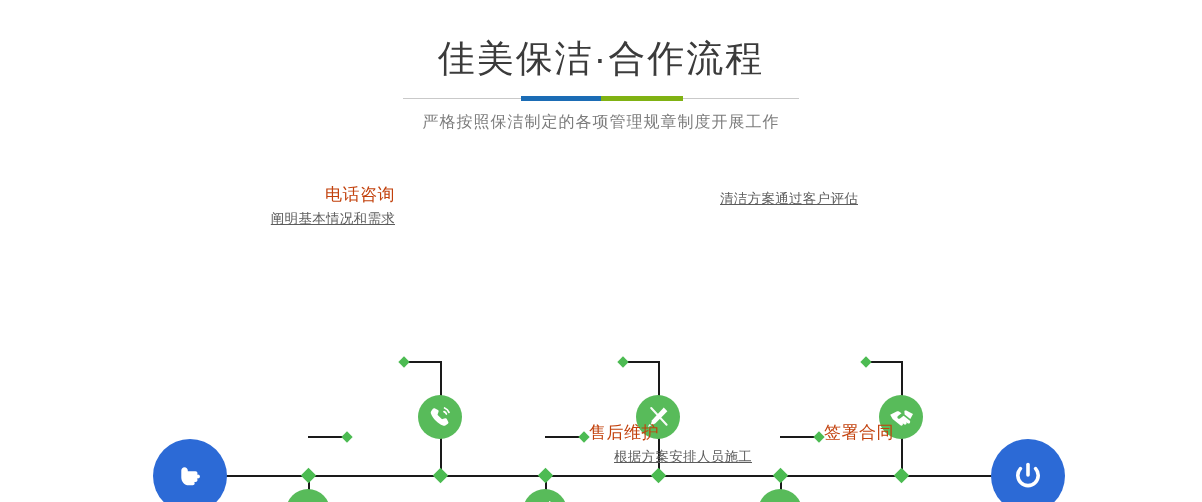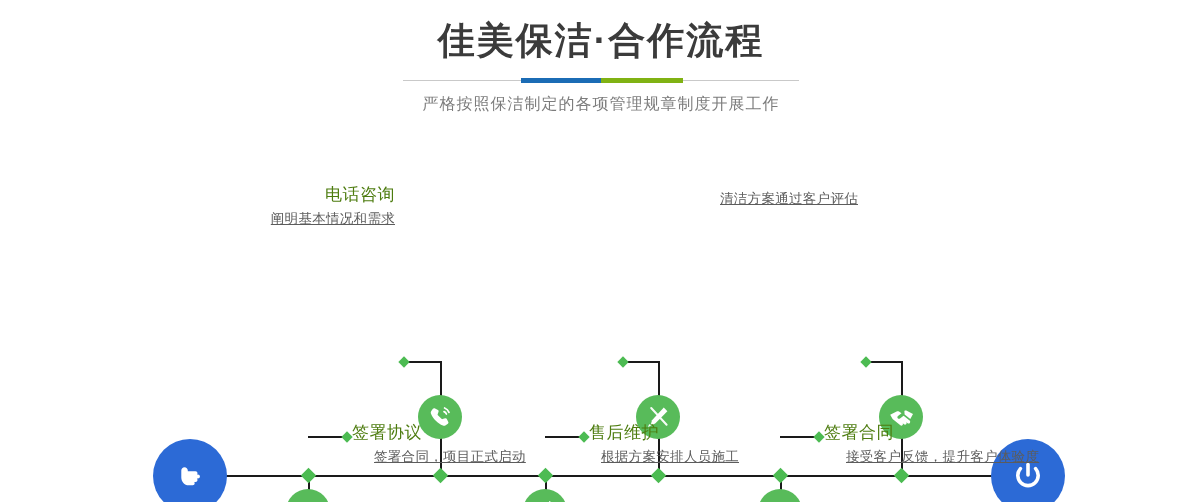--- a/index.html
+++ b/index.html
@@ -21,23 +21,23 @@
   
   #header {
     position: absolute;
     left: 0;
     top: 0;
     width: 1202px;
     text-align: center;
   }
   #page-title {
     margin: 0;
-    padding-top: 18px;
+    padding-top: 36px;
     font-size: 37px;
-    font-weight: bold;
+    font-weight: normal;
     color: #3b3b3b;
     letter-spacing: 2px;
     line-height: 1.25;
   }
   #divider {
     position: relative;
     width: 396px;
     height: 5px;
     margin: 14px auto 0 auto;
   }
@@ -149,21 +149,21 @@
 
   
   .step-label {
     position: absolute;
     white-space: nowrap;
     z-index: 4;
   }
   .step-label .lbl-title {
     display: block;
     font-size: 17px;
-    color: #4d7c0f;
+    color: #c2410c;
     line-height: 20px;
     letter-spacing: 0.5px;
   }
   .step-label .lbl-desc {
     display: block;
     font-size: 13.5px;
     color: #5c5c5c;
     line-height: 19px;
     margin-top: 4px;
     letter-spacing: 0.3px;
@@ -275,41 +275,37 @@
         <svg width="25" height="25" viewBox="0 0 25 25">
           <rect x="3.6" y="3.2" width="14.2" height="18.4" rx="1.6" fill="#ffffff"></rect>
           <rect x="6.3" y="7.2" width="8.8" height="1.5" fill="#58bb5a"></rect>
           <rect x="6.3" y="10.6" width="8.8" height="1.5" fill="#58bb5a"></rect>
           <rect x="6.3" y="14.0" width="6.0" height="1.5" fill="#58bb5a"></rect>
           <path fill="#ffffff" d="M19.6 5.0 L22.2 7.6 L14.6 15.2 L11.5 16.4 L12.5 13.2 Z"></path>
           <path fill="#58bb5a" d="M19.0 6.4 L20.8 8.2 L14.4 14.6 L12.8 15.2 L13.4 13.5 Z" opacity="0.0"></path>
         </svg>
       </span>
     </div>
-    <div class="step-label bottom" style="left:352px; top:268px; width:300px;">
-      <span class="lbl-title">签署协议</span>
-      <span class="lbl-desc" style="margin-left:22px;">签署合同，项目正式启动</span>
-    </div>
 
     <div class="diamond" style="left:540px; top:315px;"></div>
     <div class="v-line" style="left:545px; top:322px; height:160px;"></div>
     <div class="h-line" style="left:545px; top:281px; width:38px;"></div>
     <div class="diamond small" style="left:580px; top:278px;"></div>
     <div class="step-icon" style="left:523px; top:334px;">
       <span>
         <svg width="25" height="25" viewBox="0 0 25 25">
           <path fill="#ffffff" d="M6.2 5.4 L17.2 12.5 L6.2 19.6 Z"></path>
           <rect x="18.2" y="4.4" width="2.4" height="16.2" fill="#ffffff"></rect>
           <rect x="16.0" y="2.2" width="1.4" height="20.6" fill="#ffffff"></rect>
         </svg>
       </span>
     </div>
     <div class="step-label bottom" style="left:589px; top:268px; width:300px;">
       <span class="lbl-title">售后维护</span>
-      <span class="lbl-desc" style="margin-left:12px;">根据方案安排人员施工</span>
+      <span class="lbl-desc" style="margin-left:25px;">根据方案安排人员施工</span>
     </div>
 
     <div class="diamond" style="left:775px; top:315px;"></div>
     <div class="v-line" style="left:780px; top:322px; height:160px;"></div>
     <div class="h-line" style="left:780px; top:281px; width:38px;"></div>
     <div class="diamond small" style="left:815px; top:278px;"></div>
     <div class="step-icon" style="left:758px; top:334px;">
       <span>
         <svg width="25" height="25" viewBox="0 0 25 25">
           <path d="M4.6 13.0 A7.6 7.6 0 0 1 19.8 13.0" stroke="#ffffff" stroke-width="1.8" fill="none" stroke-linecap="round"></path>
@@ -317,17 +313,16 @@
           <rect x="18.2" y="12.2" width="3.0" height="5.6" rx="1.4" fill="#ffffff"></rect>
           <circle cx="12.2" cy="11.4" r="3.0" fill="#ffffff"></circle>
           <path fill="#ffffff" d="M6.8 21.0 C7.3 17.6 9.5 15.7 12.2 15.7 C14.9 15.7 17.1 17.6 17.6 21.0 Z"></path>
           <path d="M19.6 17.4 L19.6 22.2 M17.2 19.8 L22.0 19.8" stroke="#ffffff" stroke-width="1.8" stroke-linecap="round"></path>
           <path d="M19.6 17.4 L19.6 22.2 M17.2 19.8 L22.0 19.8" stroke="#58bb5a" stroke-width="0.6" stroke-linecap="round" opacity="0"></path>
         </svg>
       </span>
     </div>
     <div class="step-label bottom" style="left:824px; top:268px; width:320px;">
       <span class="lbl-title">签署合同</span>
-      <span class="lbl-desc" style="margin-left:22px;">接受客户反馈，提升客户体验度</span>
     </div>
 
   </div>
 </div>
 
 </body></html>

